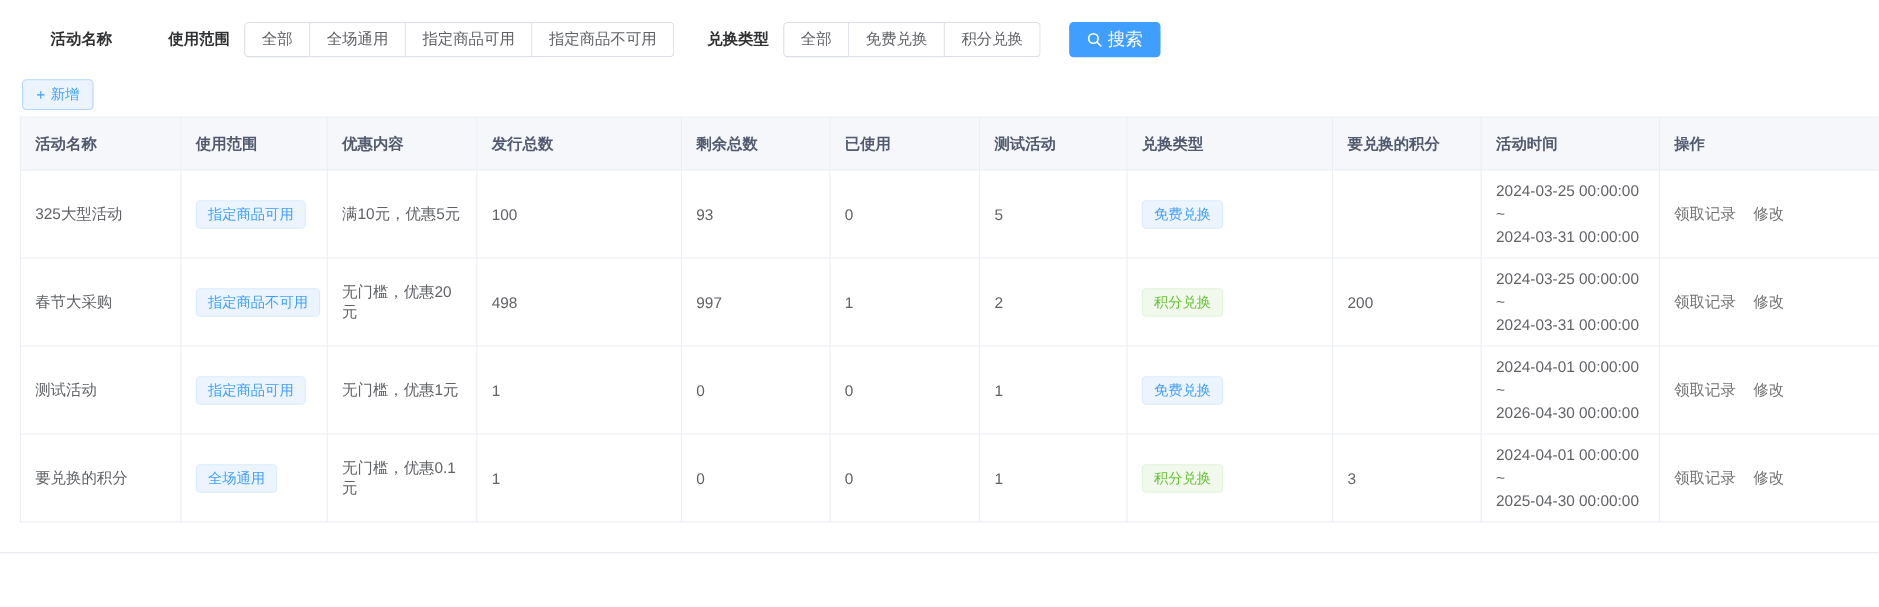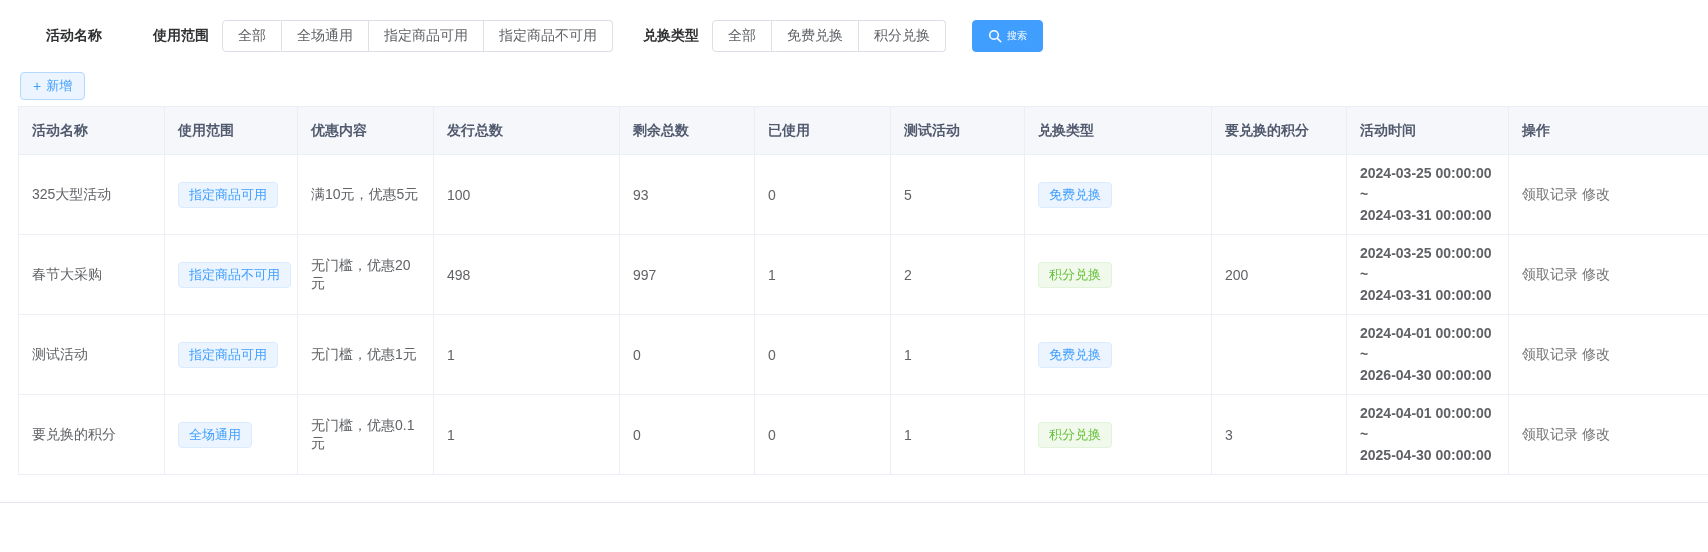--- a/index.html
+++ b/index.html
@@ -33,21 +33,21 @@
     height: 32px; padding: 0 15px;
     background: #ffffff; border: 1px solid #dcdfe6; border-left: none;
     color: #606266; font-size: 14px; cursor: pointer; white-space: nowrap;
     font-family: inherit;
   }
   .btn-group button:first-child { border-left: 1px solid #dcdfe6; border-radius: 4px 0 0 4px; }
   .btn-group button:last-child { border-radius: 0 4px 4px 0; }
   .search-btn {
     margin-left: 26px; height: 32px; padding: 0 15px;
     background: #409eff; border: 1px solid #409eff; border-radius: 4px;
-    color: #ffffff; font-size: 10px; cursor: pointer;
+    color: #ffffff; font-size: 16px; cursor: pointer;
     display: inline-flex; align-items: center; gap: 5px;
     font-family: inherit;
   }
 
   
   .toolbar { padding: 20px 0 0 20px; height: 48px; }
   .add-btn {
     height: 28px; padding: 0 12px;
     background: #ecf5ff; border: 1px solid #b3d8ff; border-radius: 4px;
     color: #409eff; font-size: 13px; cursor: pointer;
@@ -61,31 +61,31 @@
   table { border-collapse: collapse; table-layout: fixed; width: 1690px; }
   th, td {
     border: 1px solid #ebeef5;
     padding: 0 13px; font-size: 14px; text-align: left; vertical-align: middle;
   }
   th {
     height: 48px; background: #f5f7fa;
     color: #515a6e; font-weight: bold;
   }
   td { height: 80px; color: #606266; }
-  .time-cell div { line-height: 21px; font-weight: bold; }
+  .time-cell div { line-height: 21px; }
 
   .tag {
     display: inline-block; height: 26px; line-height: 24px;
     padding: 0 10px; border-radius: 4px; font-size: 13px; white-space: nowrap;
   }
   .tag-blue  { background: #ecf5ff; border: 1px solid #d9ecff; color: #409eff; }
   .tag-green { background: #f0f9eb; border: 1px solid #e1f3d8; color: #67c23a; }
 
   .link { color: #737373; cursor: pointer; text-decoration: none; white-space: nowrap; }
-  .link + .link { }
+  .link + .link { margin-left: 12px; }
 
   
   .bottom-line { margin-top: 27px; border-bottom: 1px solid #e4e7ed; width: 1708px; }
 </style>
 </head>
 <body>
 
 <div class="filter-bar">
   <span class="filter-label">活动名称</span>
 

